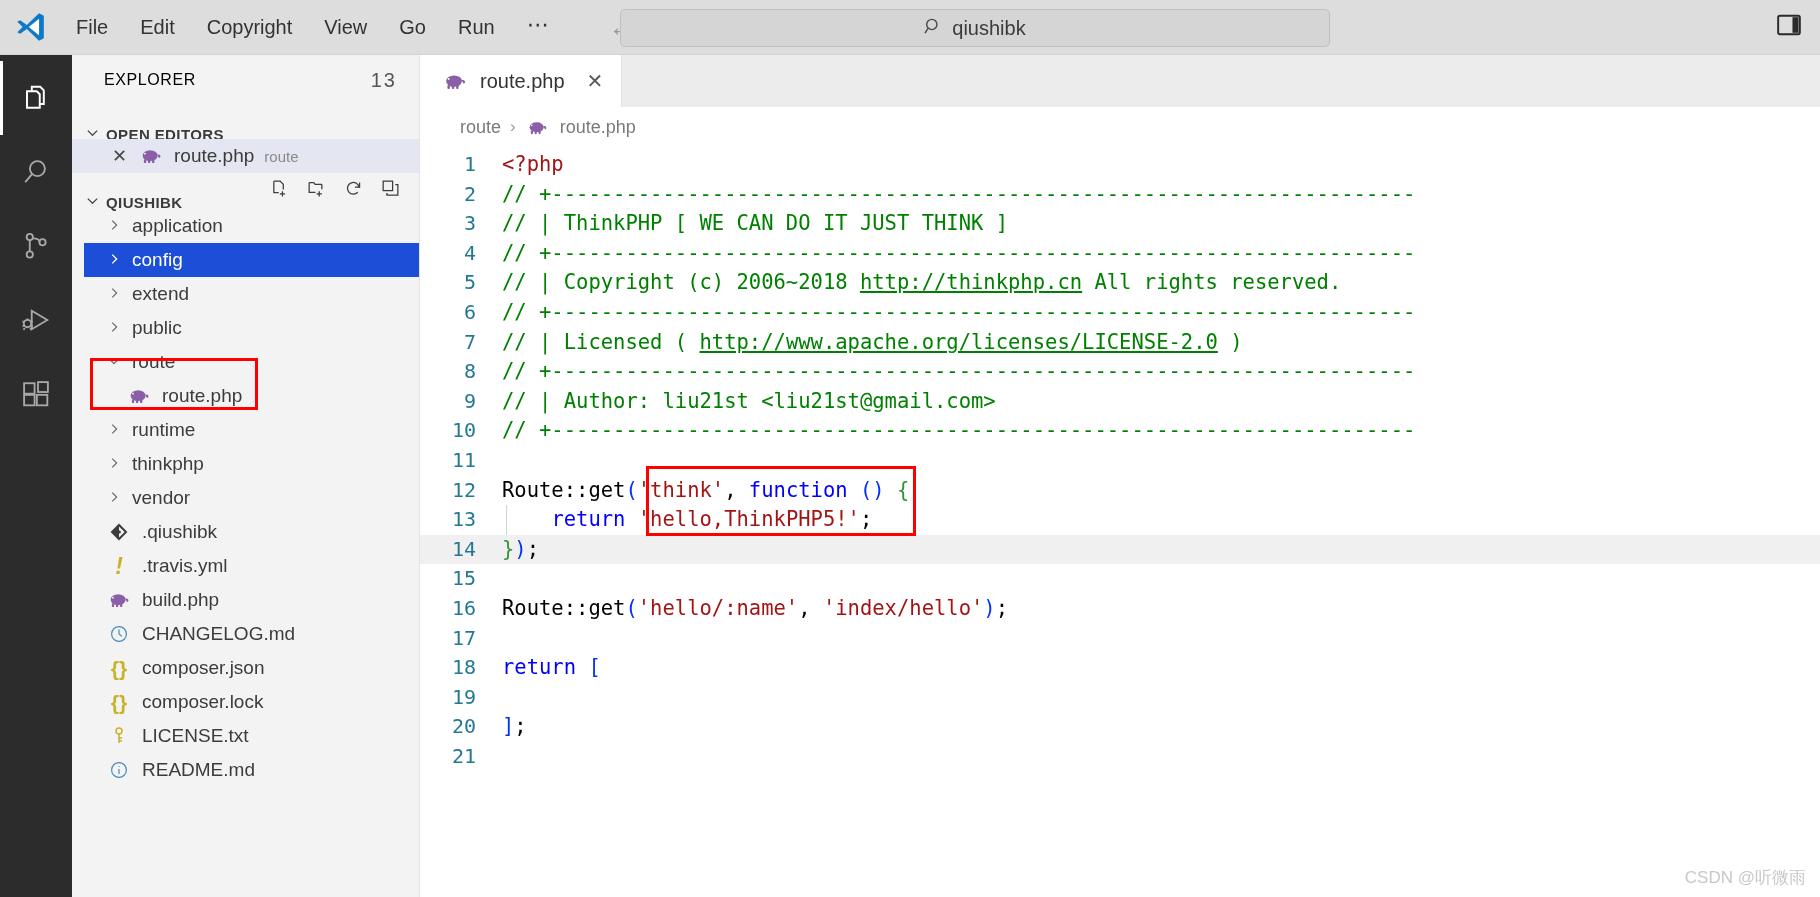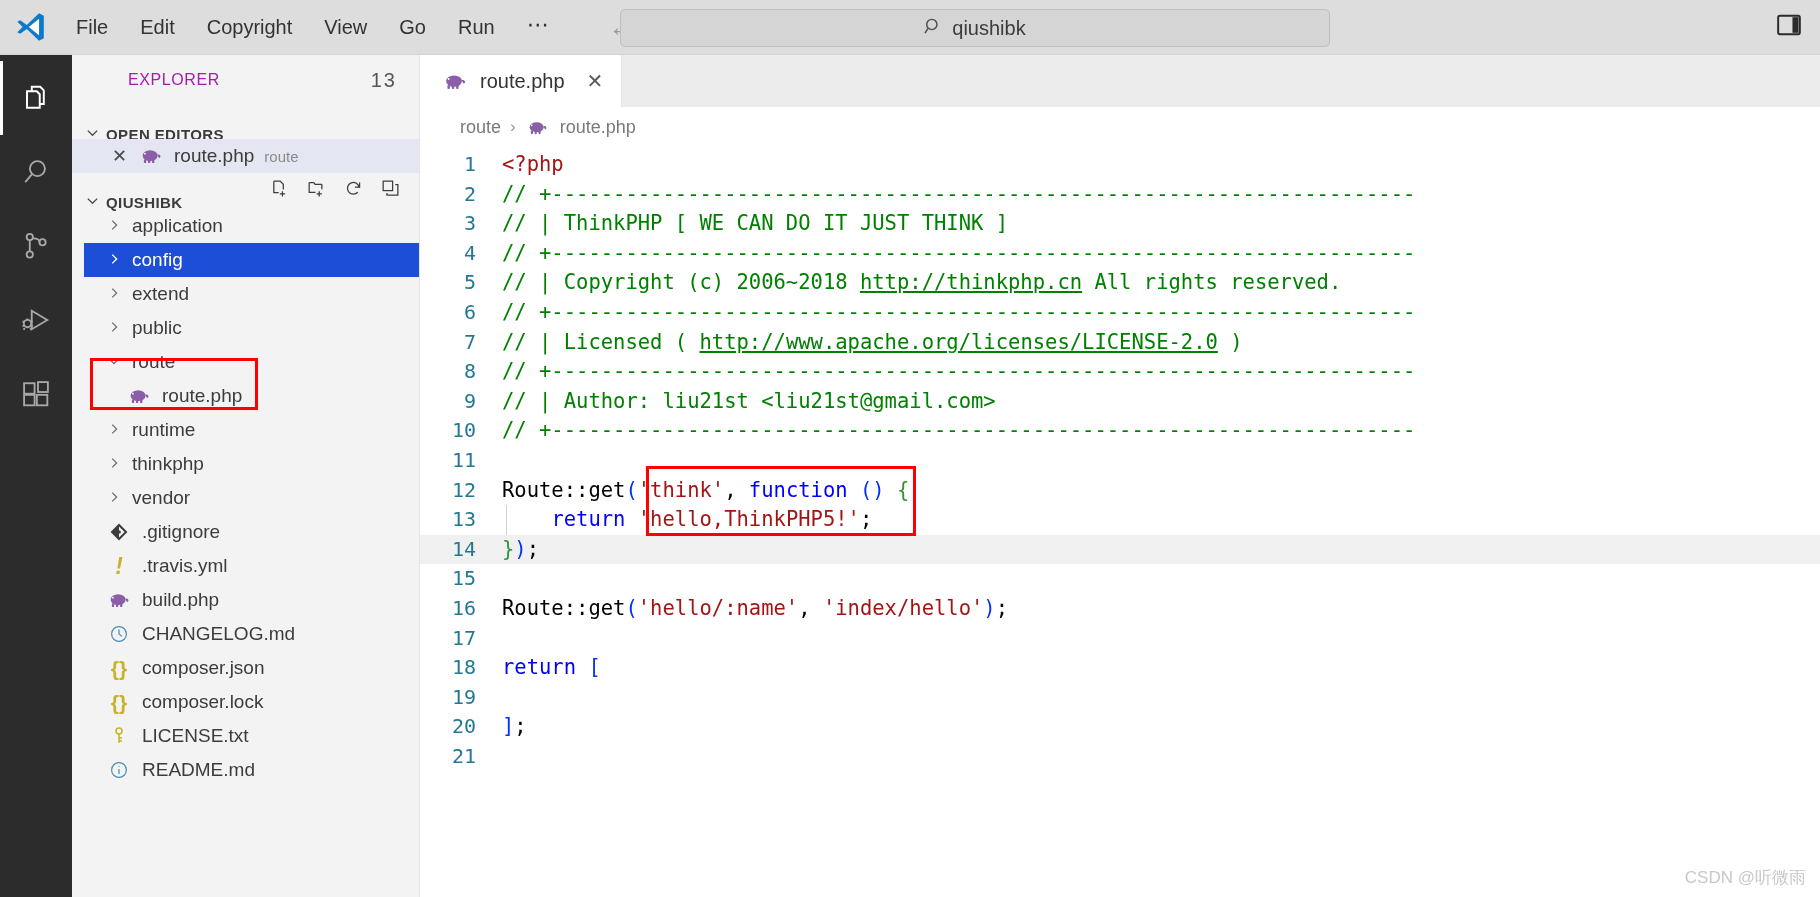--- a/index.html
+++ b/index.html
@@ -58,21 +58,21 @@
   
   .sidebar {
     width: 348px; flex: 0 0 348px; background: #f3f3f3;
     display: flex; flex-direction: column; overflow: hidden;
     border-right: 1px solid #e4e4e4;
   }
   .sb-header {
     height: 50px; display: flex; align-items: center; justify-content: space-between;
     padding: 0 22px 0 32px;
   }
-  .sb-title { font-size: 16px; letter-spacing: 0.6px; color: #a21caf; margin-left: 24px; }
+  .sb-title { font-size: 16px; letter-spacing: 0.6px; color: #000000; }
   .sb-dots { color: #555; font-size: 20px; letter-spacing: 2px; cursor: pointer; }
 
   .section-head {
     height: 34px; display: flex; align-items: center; padding-left: 12px;
     font-size: 15px; font-weight: bold; color: #3b3b3b; letter-spacing: 0.4px;
     justify-content: space-between; padding-right: 18px;
   }
   .section-head .left { display: flex; align-items: center; gap: 6px; margin-top: 24px; }
   .sh-actions { display: flex; align-items: center; gap: 16px; }
 
@@ -391,21 +391,21 @@
         </div>
 
         <div class="tree-row">
           <span class="ticon">
             <svg width="20" height="20" viewBox="0 0 20 20">
               <path d="M10 1.6 18.4 10 10 18.4 1.6 10z" fill="#3c3c3c"></path>
               <path d="M10 4.4 15.6 10 10 15.6z" fill="#f3f3f3"></path>
               <circle cx="10.4" cy="10" r="1.5" fill="#3c3c3c"></circle>
             </svg>
           </span>
-          <span>.gitignore</span>
+          <span>.qiushibk</span>
         </div>
 
         <div class="tree-row">
           <span class="ticon">
             <span style="color:#c9b227;font-size:23px;font-weight:bold;font-style:italic;line-height:1;">!</span>
           </span>
           <span>.travis.yml</span>
         </div>
 
         <div class="tree-row">

